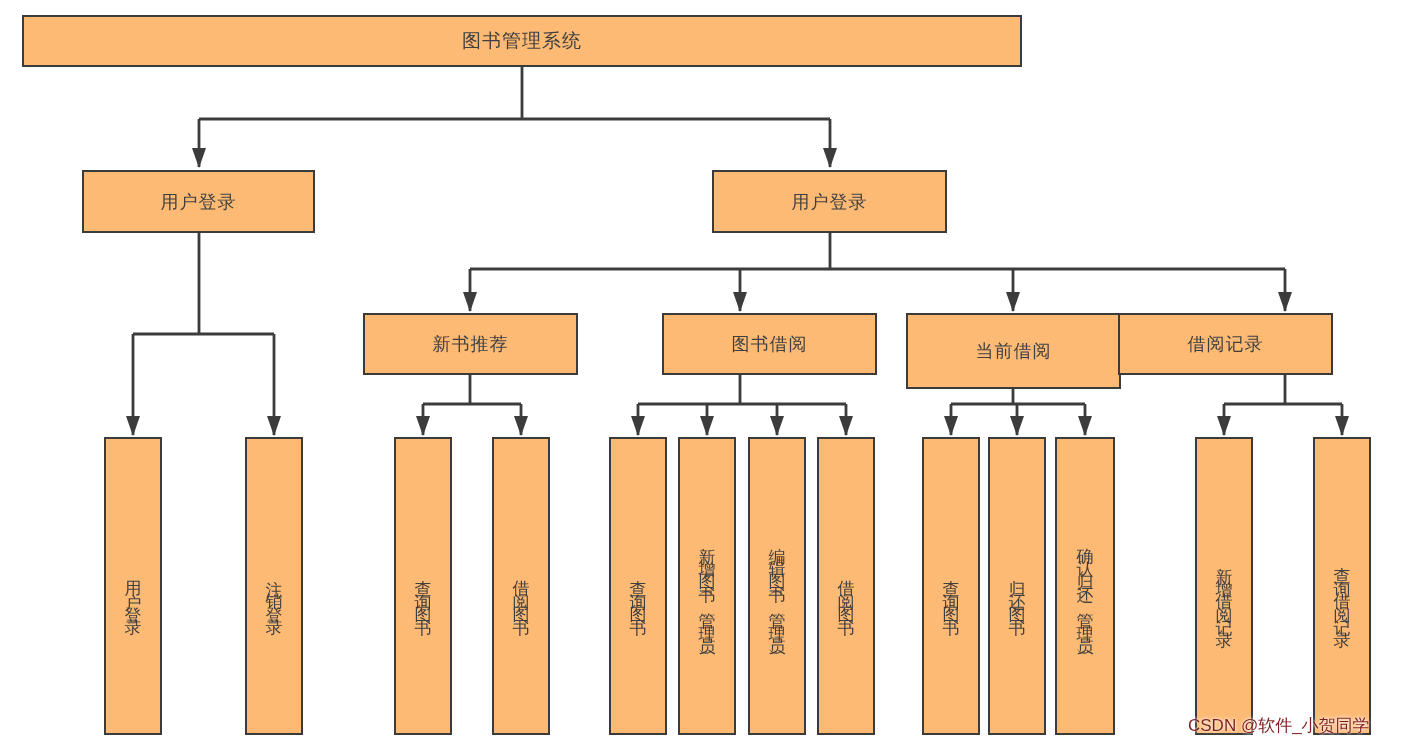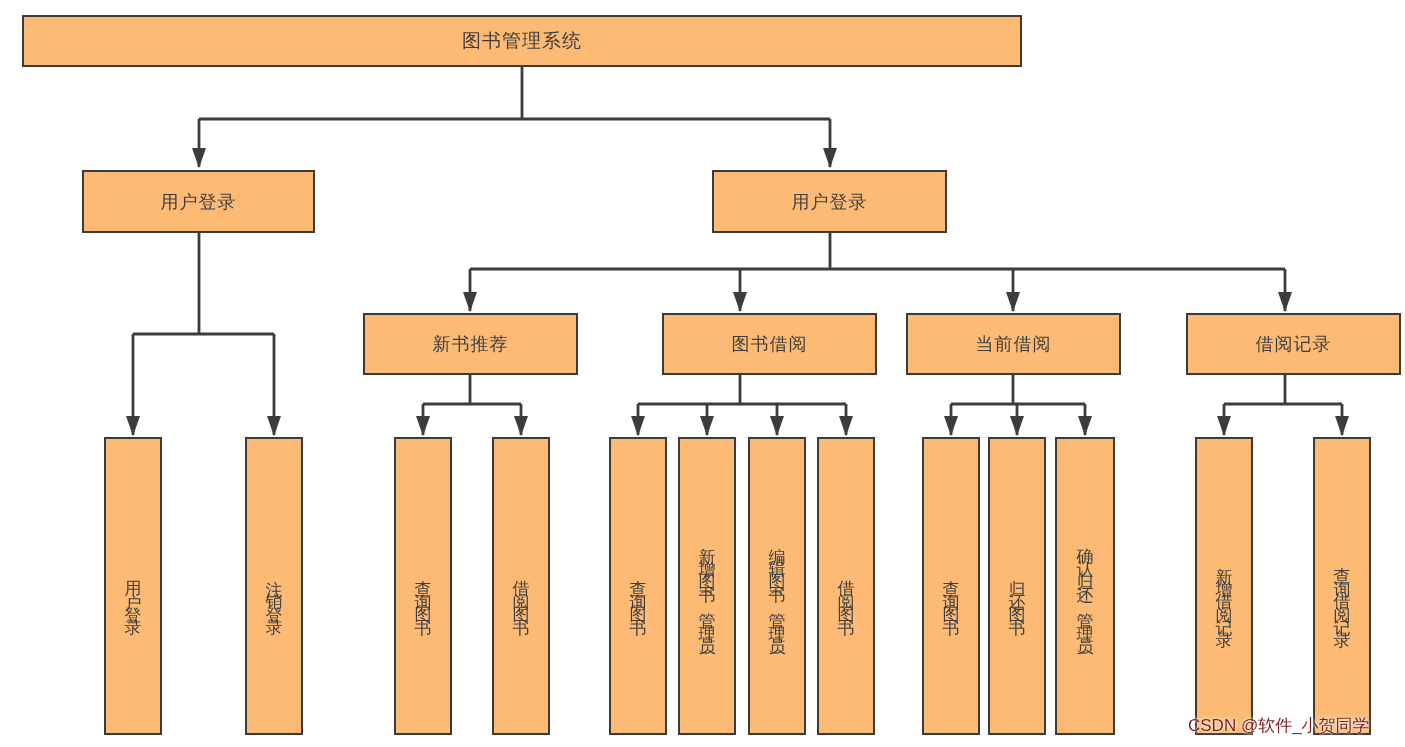--- a/index.html
+++ b/index.html
@@ -105,24 +105,24 @@
   <div class="box h" style="left:712px; top:170px; width:235px; height:63px;">
     <span>用户登录</span>
   </div>
 
   <div class="box h" style="left:363px; top:313px; width:215px; height:62px;text-align:right;">
     <span>新书推荐</span>
   </div>
   <div class="box h" style="left:662px; top:313px; width:215px; height:62px;">
     <span>图书借阅</span>
   </div>
-  <div class="box h" style="left:906px; top:313px; width:215px; height:62px;">
+  <div class="box h" style="left:906px; top:313px; width:215px; height:76px;">
     <span>当前借阅</span>
   </div>
-  <div class="box h" style="left:1186px; top:313px; width:215px; height:62px;">
+  <div class="box h" style="left:1118px; top:313px; width:215px; height:62px;">
     <span>借阅记录</span>
   </div>
 
   <div class="box v" style="left:104px; top:437px; width:58px; height:298px;">
     <span>用户登录</span>
   </div>
   <div class="box v" style="left:245px; top:437px; width:58px; height:298px;">
     <span>注销登录</span>
   </div>
 

